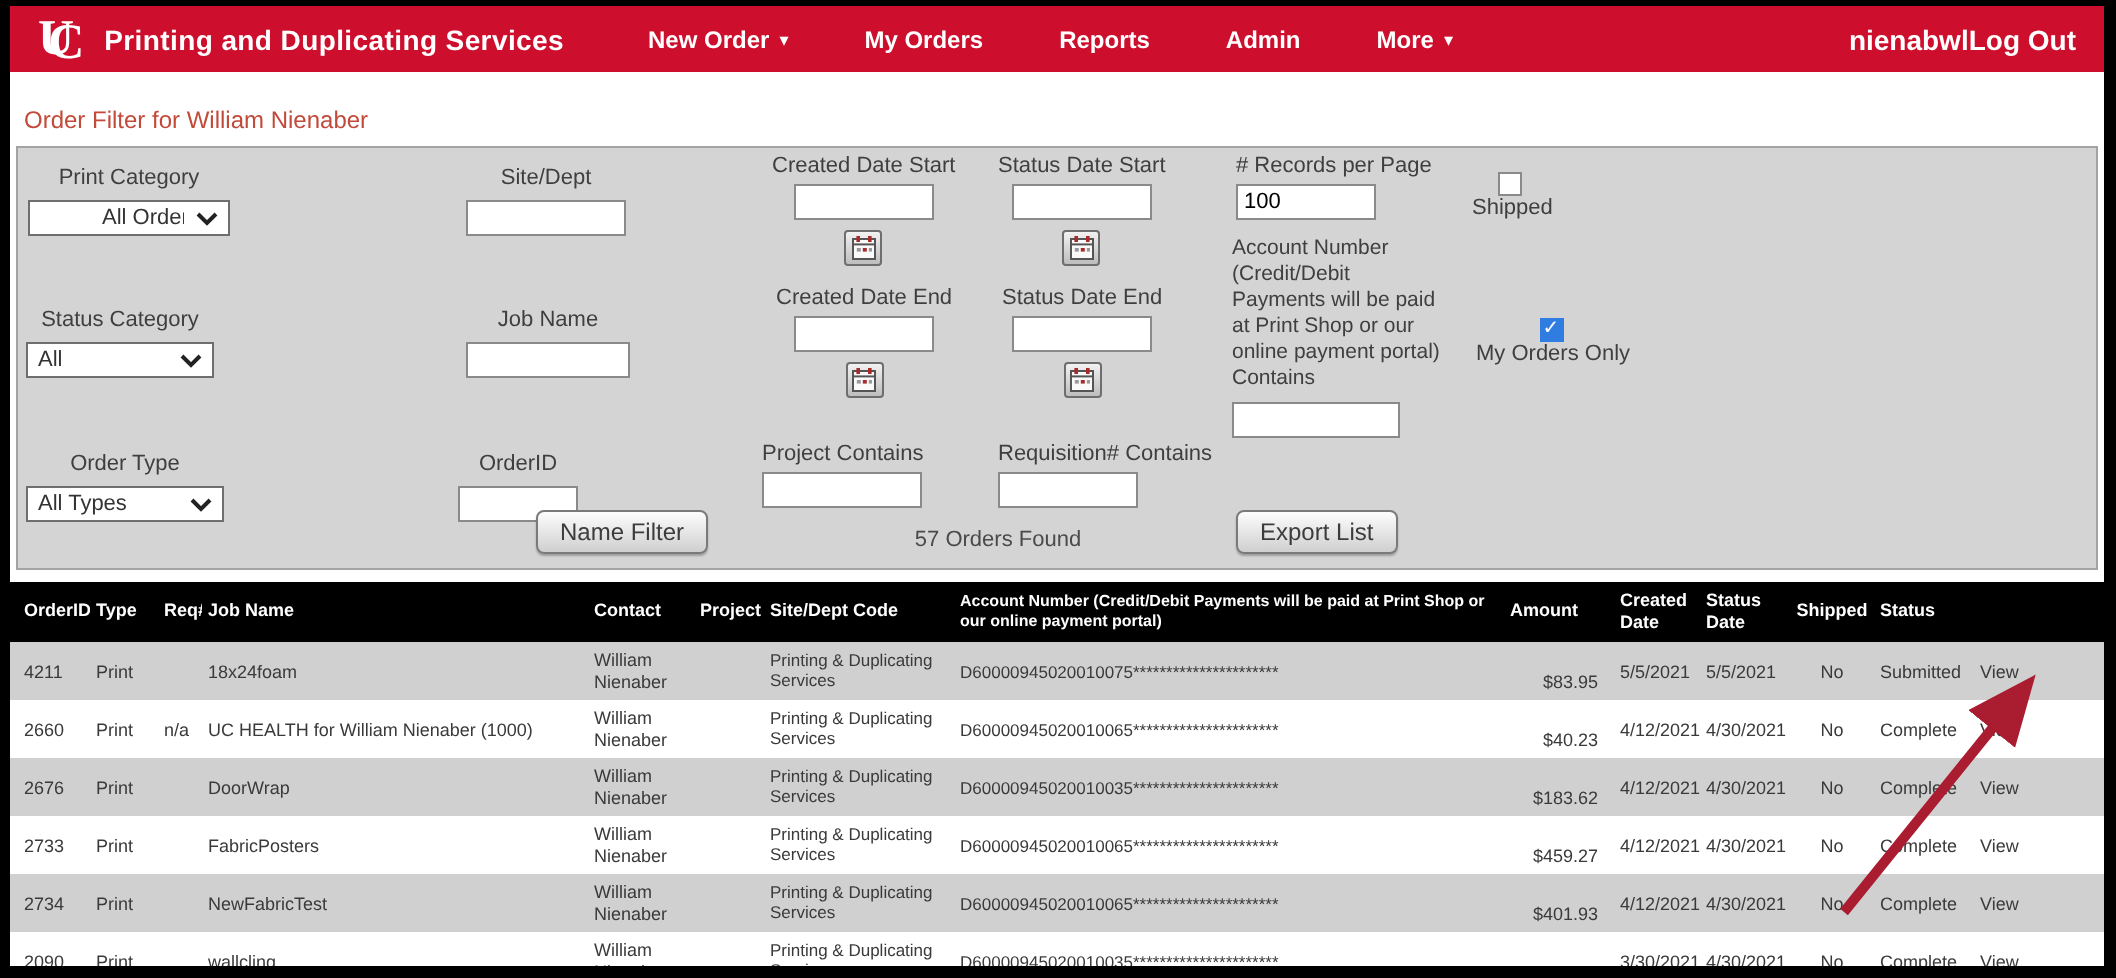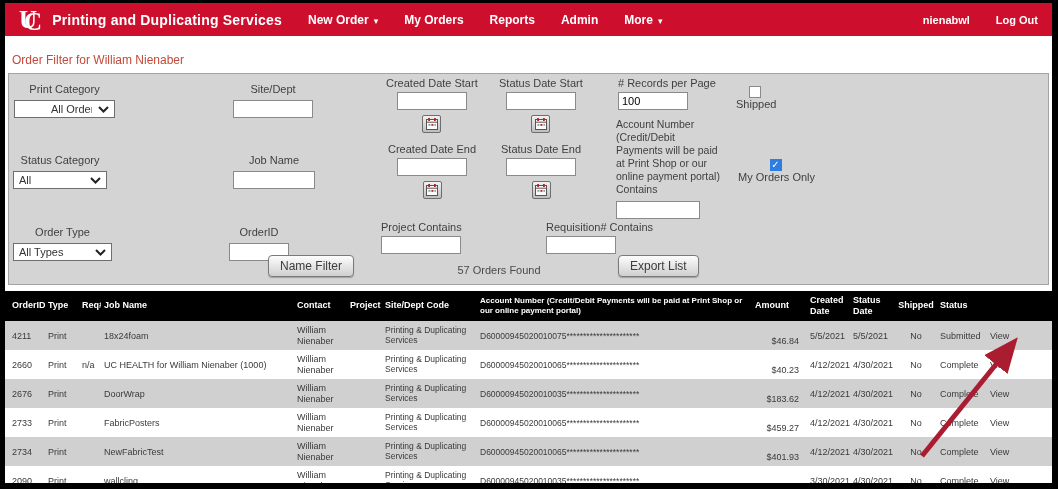--- a/index.html
+++ b/index.html
@@ -8,24 +8,24 @@
   .page { position:absolute; top:3px; left:5px; right:6px; bottom:6px; background:#fff; overflow:hidden; }
 
   
   .navbar { position:absolute; top:0; left:0; right:0; height:33px; background:#ce0e2d;
             display:flex; align-items:center; padding:0 14px; box-sizing:border-box; color:#fff; }
   .logo { display:flex; align-items:center; font-family:"Liberation Serif","DejaVu Serif",serif;
           font-size:25px; font-weight:bold; line-height:1; }
   .logo .lu { display:inline-block; }
   .logo .lc { display:inline-block; margin-left:-13px; transform:translateY(2px); }
   .brand { margin-left:10px; font-size:14px; font-weight:bold; letter-spacing:.2px; }
-  .nav-items { display:flex; margin-left:26px; gap:26px; }
+  .nav-items { display:flex; margin-left:42px; gap:38px; }
   .nav-item { display:flex; align-items:center; gap:5px; font-size:12px; font-weight:bold; cursor:pointer; }
   .nav-item .caret { font-size:9px; transform:translateY(1px); }
-  .nav-right { margin-left:auto; display:flex; gap:26px; font-size:11px; font-weight:bold; }
+  .nav-right { margin-left:auto; display:flex; font-size:14px; font-weight:bold; }
   .nav-right span { cursor:pointer; }
 
   
   .filter-title { position:absolute; left:7px; top:50px; font-size:12px; color:#c24a3a; }
   .filter-panel { position:absolute; left:3px; top:70px; width:1041px; height:212px;
                   background:#d4d4d4; border:1px solid #a3a3a3; box-sizing:border-box; }
   .fp { position:absolute; }
   .frow { display:flex; align-items:center; gap:5px;flex-direction:column; }
   .fcol { display:flex; flex-direction:column; gap:3px; }
   .flabel { font-size:11px; color:#3f3f3f; white-space:nowrap; }
@@ -247,21 +247,21 @@
       <div class="fp frow" style="left:220px; top:152px;">
         <span class="flabel">OrderID</span>
         <input class="tin" style="width: 52px;">
       </div>
 
       <div class="fp fcol" style="left:372px; top:147px;">
         <span class="flabel">Project Contains</span>
         <input class="tin" style="width: 72px;">
       </div>
 
-      <div class="fp fcol" style="left:490px; top:147px;margin-left:47px;">
+      <div class="fp fcol" style="left:490px; top:147px;">
         <span class="flabel">Requisition# Contains</span>
         <input class="tin" style="width: 62px;">
       </div>
 
       <button class="btn fp" style="left:259px; top:181px;">Name Filter</button>
       <div class="fp orders-found" style="left:427px; top:190px; width:126px; text-align:center;">57 Orders Found</div>
       <button class="btn fp" style="left:609px; top:181px;">Export List</button>
     </div>
 
     <table class="orders-table" id="orders-table">
@@ -302,21 +302,21 @@
       <tbody id="orders-table-body">
           <tr>
             <td class="c0">4211</td>
             <td class="c1">Print</td>
             <td class="c2"></td>
             <td class="c3">18x24foam</td>
             <td class="c4">William Nienaber</td>
             <td class="c5"></td>
             <td class="c6">Printing &amp; Duplicating Services</td>
             <td class="c7">D60000945020010075**********************</td>
-            <td class="c8">$46.84</td>
+            <td class="c8">$83.95</td>
             <td class="c9">5/5/2021</td>
             <td class="c10">5/5/2021</td>
             <td class="c11">No</td>
             <td class="c12">Submitted</td>
             <td class="c13"><span class="view-link">View</span></td>
           </tr>
           <tr>
             <td class="c0">2660</td>
             <td class="c1">Print</td>
             <td class="c2">n/a</td>

